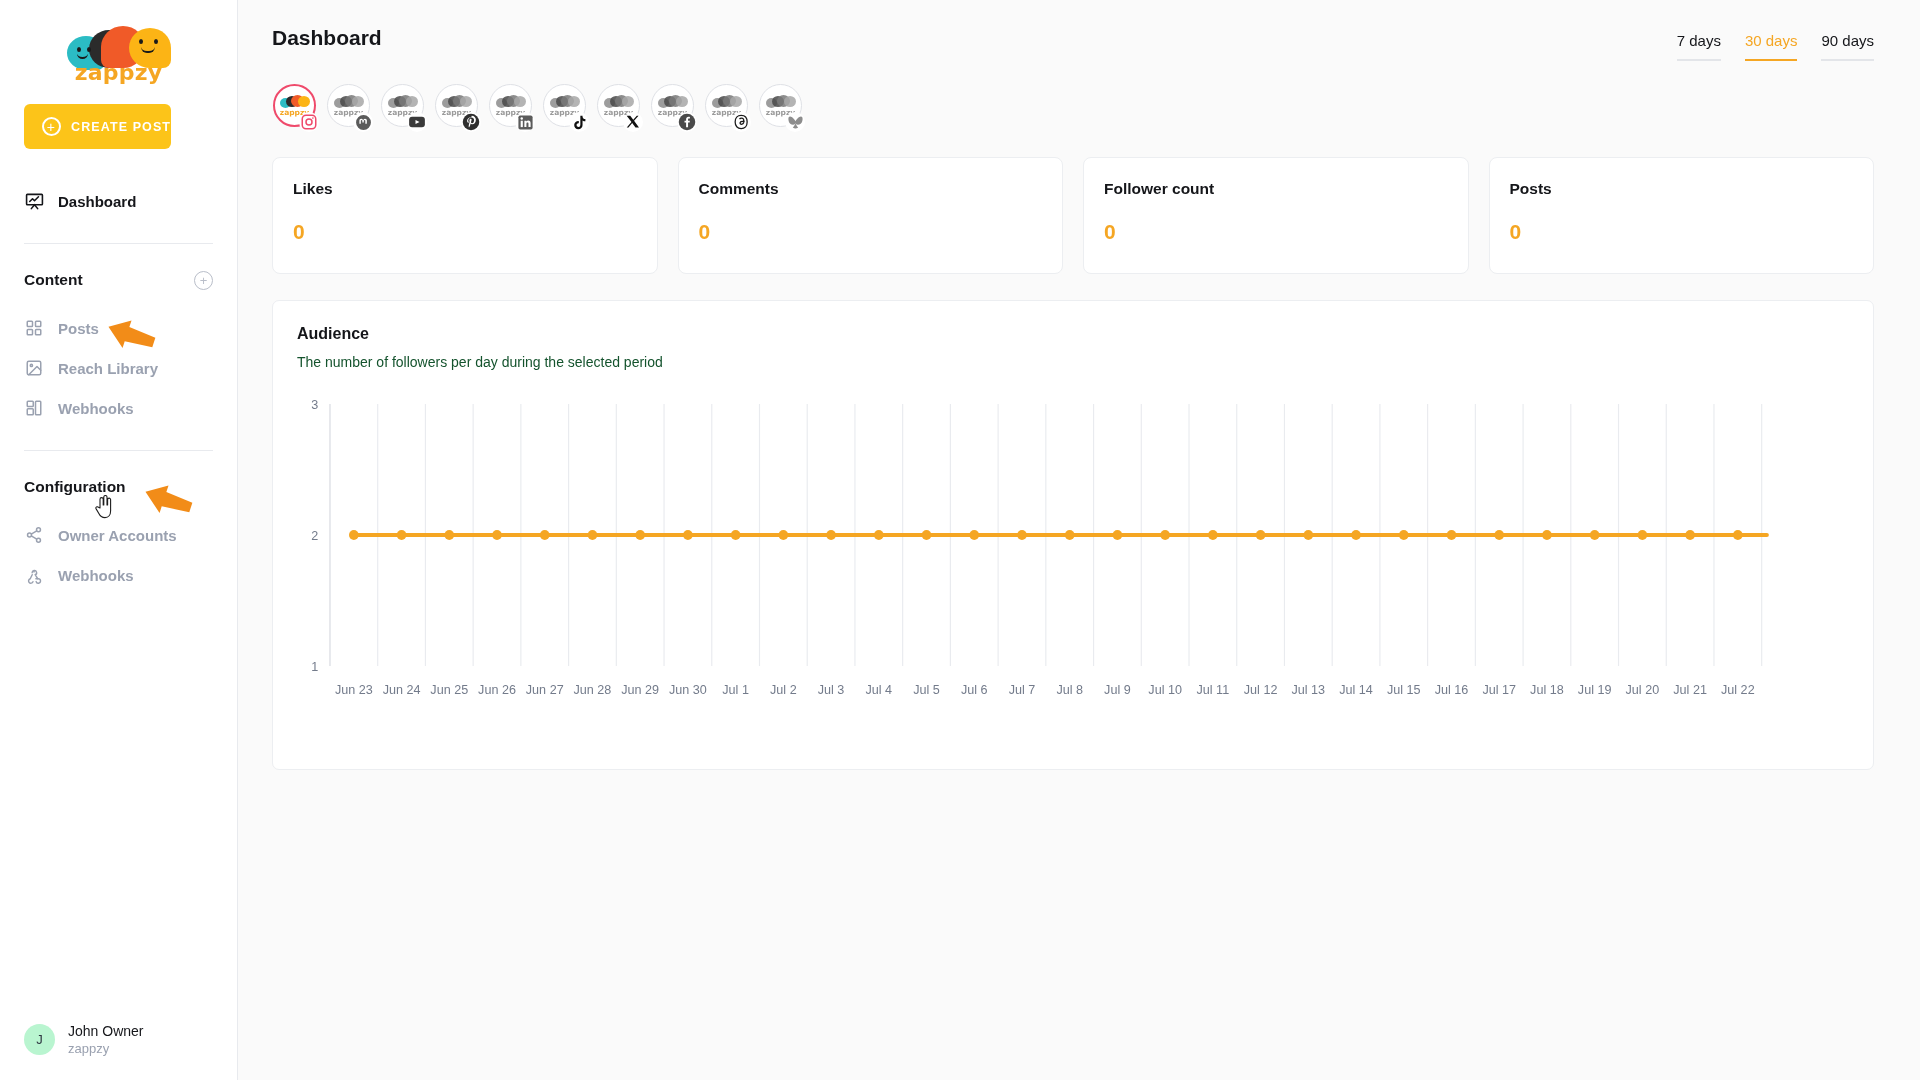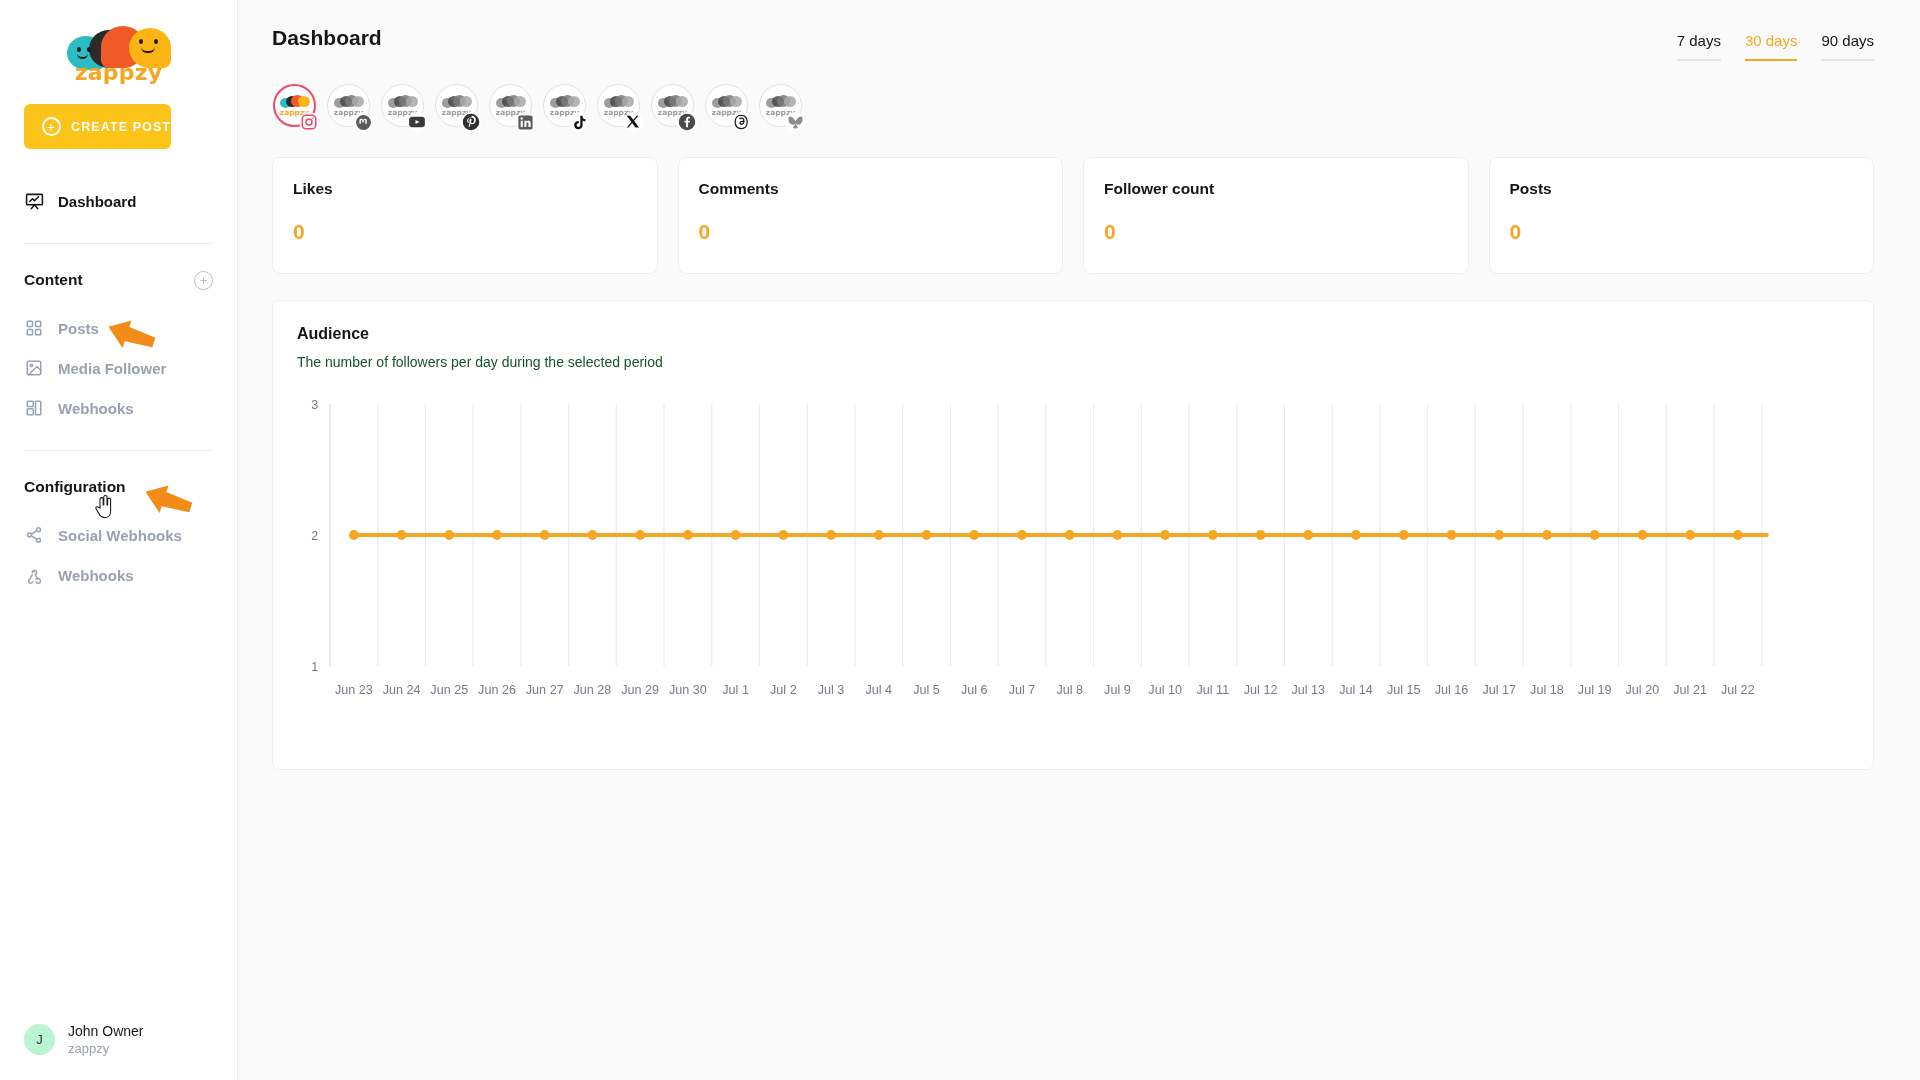--- a/index.html
+++ b/index.html
@@ -212,21 +212,21 @@
 
 
       <div class="nav-item">
         <span class="ico">
           <svg width="18" height="18" viewBox="0 0 24 24" fill="none" stroke="#9aa1b0" stroke-width="2" stroke-linecap="round" stroke-linejoin="round">
             <rect x="3" y="3" width="18" height="18" rx="2"></rect>
             <circle cx="8.5" cy="8.5" r="1.5"></circle>
             <path d="M21 15l-5-5L5 21"></path>
           </svg>
         </span>
-        <span>Media Follower</span>
+        <span>Reach Library</span>
       </div>
 
       <div class="nav-item">
         <span class="ico">
           <svg width="18" height="18" viewBox="0 0 24 24" fill="none" stroke="#9aa1b0" stroke-width="2">
             <rect x="3" y="3" width="8" height="7" rx="1"></rect>
               <rect x="3" y="13" width="8" height="8" rx="1"></rect>
             <rect x="14" y="3" width="7" height="18" rx="1"></rect>
           </svg>
         </span>
@@ -243,21 +243,21 @@
     <div class="group-items">
       <div class="nav-item">
         <span class="ico">
           <svg width="18" height="18" viewBox="0 0 24 24" fill="none" stroke="#9aa1b0" stroke-width="2">
             <circle cx="18" cy="5" r="2.6"></circle>
               <circle cx="6" cy="12" r="2.6"></circle>
               <circle cx="18" cy="19" r="2.6"></circle>
             <path d="M8.4 10.8l7.2-4.2M8.4 13.2l7.2 4.2"></path>
           </svg>
         </span>
-        <span>Social Webhooks</span>
+        <span>Owner Accounts</span>
       </div>
 
 
       <div class="nav-item">
         <span class="ico">
           <svg width="18" height="18" viewBox="0 0 24 24" fill="none" stroke="#9aa1b0" stroke-width="1.9" stroke-linecap="round">
             <path d="M9.5 9a3 3 0 1 1 4.2 2.7L17 17"></path>
             <path d="M14.5 17h3.2a3 3 0 1 1-2.9 3.8"></path>
             <path d="M9.6 11.6L7 17a3 3 0 1 0 3.6 4"></path>
             <circle cx="12" cy="7.5" r="1.2" fill="#9aa1b0" stroke="none"></circle>

